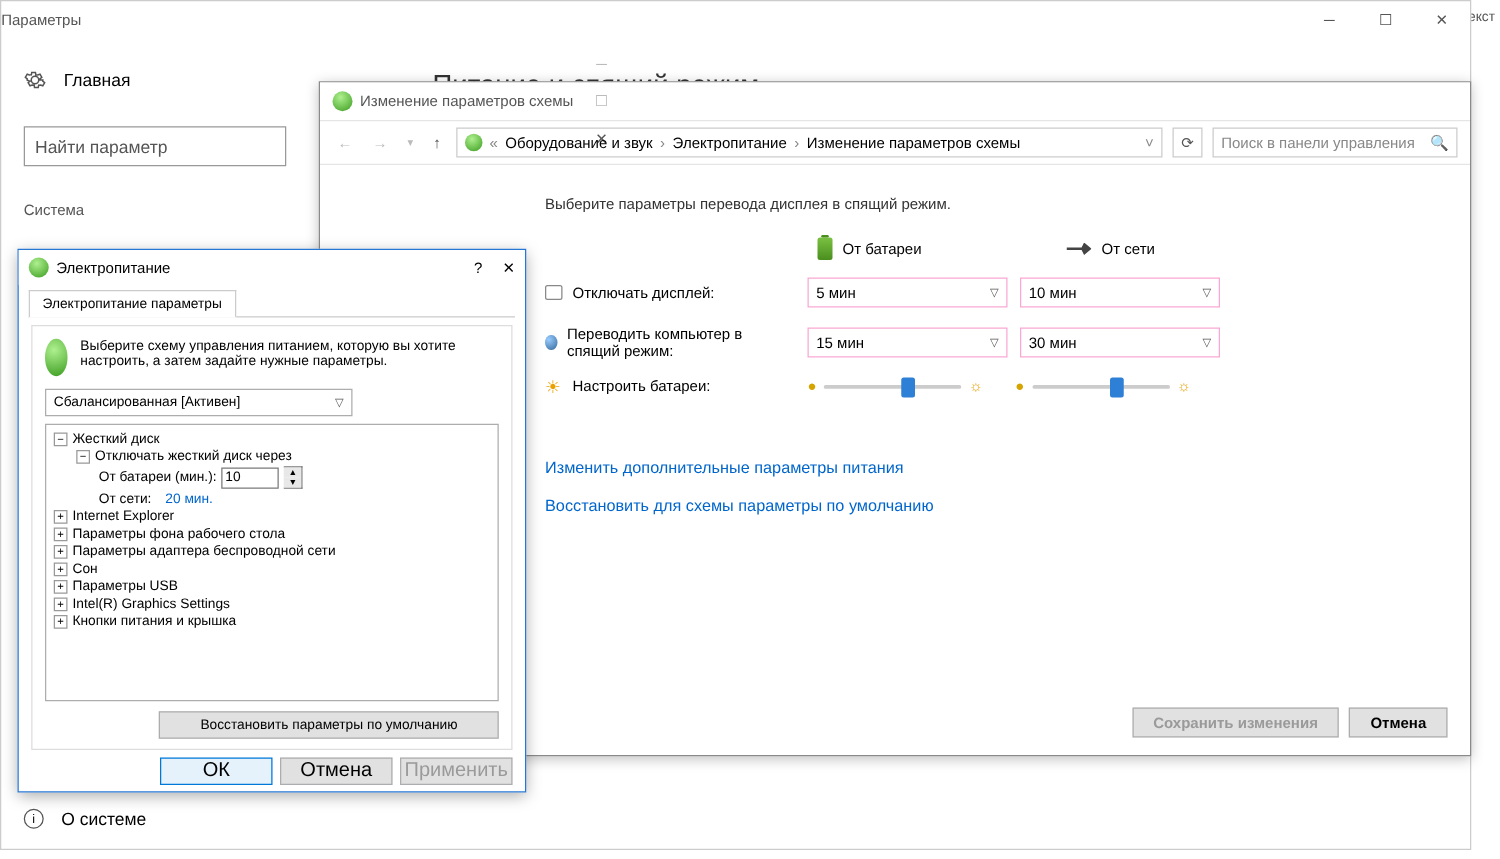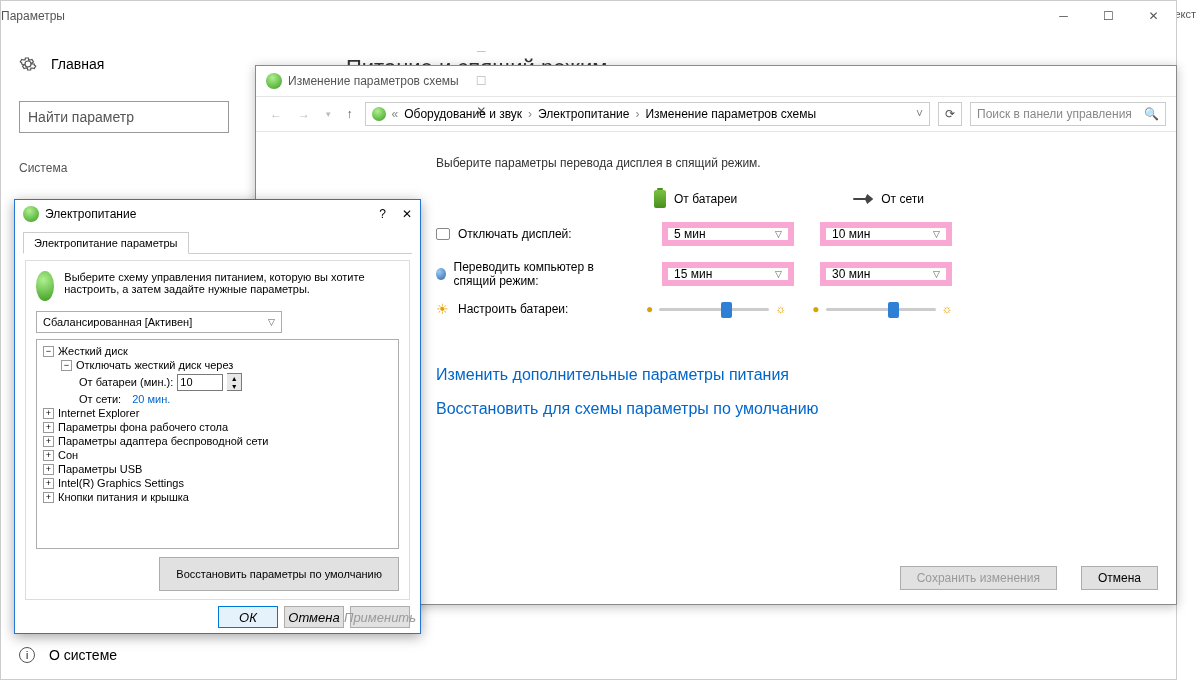--- a/index.html
+++ b/index.html
@@ -41,28 +41,28 @@
 .headers-row { display: flex; margin-left: 218px; gap: 116px; margin-bottom: 14px; align-items: center; font-size: 12px; }
 .hdr { display: flex; align-items: center; gap: 8px; }
 .battery-ico { width: 12px; height: 18px; background: linear-gradient(#7ac142,#4a8f1e); border-radius: 2px; position: relative; }
 .battery-ico::before { content: ""; position: absolute; width: 6px; height: 2px; background: #4a8f1e; top: -2px; left: 3px; border-radius: 1px; }
 .plug-ico { width: 20px; height: 10px; background: #444; clip-path: polygon(0 40%, 60% 40%, 70% 0, 100% 50%, 70% 100%, 60% 60%, 0 60%); }
 .setting-row { display: flex; align-items: center; margin-bottom: 14px; gap: 10px; }
 .setting-row .lbl { width: 200px; display: flex; align-items: center; gap: 8px; font-size: 12px; }
 .monitor-ico { width: 14px; height: 12px; border: 1px solid #888; border-radius: 2px; position: relative; }
 .moon-ico { width: 12px; height: 12px; border-radius: 50%; background: radial-gradient(circle at 30% 30%, #9cf, #369); }
 .sun-ico { width: 14px; height: 14px; color: #e8a100; font-size: 14px; line-height: 1; }
-.combo { width: 132px; height: 24px; border: 6px solid #f9a8d4; display: flex; align-items: center; padding: 0 6px; font-size: 12px; background: #fff; margin-left: 16px; }
+.combo { width: 160px; height: 24px; border: 1px solid #f9a8d4; display: flex; align-items: center; padding: 0 6px; font-size: 12px; background: #fff; }
 .combo .dd { margin-left: auto; color: #555; font-size: 9px; }
 .slider-row { display: flex; align-items: center; gap: 6px; }
 .slider-track { width: 110px; height: 3px; background: #ccc; position: relative; border-radius: 2px; }
 .slider-thumb { position: absolute; top: -6px; width: 11px; height: 16px; background: #2e7fd6; border-radius: 2px; }
 .links { margin-top: 50px; }
-.links a { display: block; color: #0066cc; font-size: 16px; margin-bottom: 16px; cursor: pointer; }
-.plan-footer { position: absolute; bottom: 14px; right: 18px; display: flex; gap: 24px; }
+.links a { display: block; color: #0066cc; font-size: 13px; margin-bottom: 16px; cursor: pointer; }
+.plan-footer { position: absolute; bottom: 14px; right: 18px; display: flex; gap: 8px; font-weight: bold; }
 .plan-footer .btn { height: 24px; padding: 0 16px; border: 1px solid #adadad; background: #e1e1e1; font-size: 12px; display: flex; align-items: center; }
 .plan-footer .btn.disabled { color: #9a9a9a; }
 
 
 .pwr-dialog { position: absolute; left: 14px; top: 199px; width: 407px; height: 435px; background: #fff; border: 1px solid #2677d4; box-shadow: 0 3px 12px rgba(0,0,0,0.35); }
 .pwr-titlebar { height: 28px; background: #fff; display: flex; align-items: center; padding: 0 8px; font-size: 12px; }
 .pwr-titlebar .tb-icons { margin-left: auto; display: flex; gap: 16px; align-items: center; }
 .pwr-tabs { display: flex; border-bottom: 1px solid #ccc; margin: 4px 8px 0 8px; }
 .pwr-tab { padding: 4px 10px; border: 1px solid #ccc; border-bottom: 1px solid #fff; font-size: 11px; margin-bottom: -1px; background: #fff; }
 .pwr-innerbox { margin: 6px 10px; border: 1px solid #ddd; padding: 10px 10px 8px 10px; height: 340px; display: flex; flex-direction: column; }
@@ -77,23 +77,23 @@
 .tree-inner::-webkit-scrollbar-track { background: #f0f0f0; }
 .tree-row { display: flex; align-items: center; gap: 4px; padding: 1px 0; }
 .exp { width: 11px; height: 11px; border: 1px solid #999; display: flex; align-items: center; justify-content: center; font-size: 9px; line-height: 1; cursor: pointer; }
 .tree-row.lvl1 { margin-left: 4px; }
 .tree-row.lvl2 { margin-left: 22px; }
 .tree-row.lvl3 { margin-left: 40px; }
 .spin-input { width: 46px; height: 17px; border: 1px solid #7a7a7a; font-size: 11px; padding: 0 2px; }
 .spin-btns { display: flex; flex-direction: column; border: 1px solid #7a7a7a; border-left: none; }
 .spin-btns div { width: 14px; height: 8px; font-size: 7px; display: flex; align-items: center; justify-content: center; background: #e8e8e8; cursor: pointer; }
 .link-val { color: #0066cc; cursor: pointer; }
-.restore-btn { margin-top: 8px; align-self: flex-end; height: 34px; padding: 0 16px; font-size: 11px; border: 1px solid #adadad; background: #e1e1e1; }
+.restore-btn { margin-top: 8px; align-self: flex-end; height: 22px; padding: 0 32px; font-size: 11px; border: 1px solid #adadad; background: #e1e1e1; }
 .pwr-buttons { display: flex; gap: 6px; justify-content: flex-end; padding: 0 10px 10px 0; }
-.pwr-buttons .b { height: 22px; width: 60px; font-size: 13px; border: 1px solid #adadad; background: #e1e1e1; display: flex; align-items: center; justify-content: center; font-style: italic; }
+.pwr-buttons .b { height: 22px; width: 90px; font-size: 16px; border: 1px solid #adadad; background: #e1e1e1; display: flex; align-items: center; justify-content: center; }
 .pwr-buttons .b.ok { border: 1px solid #0078d7; background: #e5f1fb; }
 .pwr-buttons .b.disabled { color: #9a9a9a; }
 .power-ico-sm { width: 16px; height: 16px; background: radial-gradient(circle at 40% 30%, #aef08f, #3a9b1e); border-radius: 50%; display: inline-block; vertical-align: middle; margin-right: 6px; }
 
 svg { display: block; }
 </style>
 </head>
 <body>
 
 <span class="bg-text-label">Текст</span>

